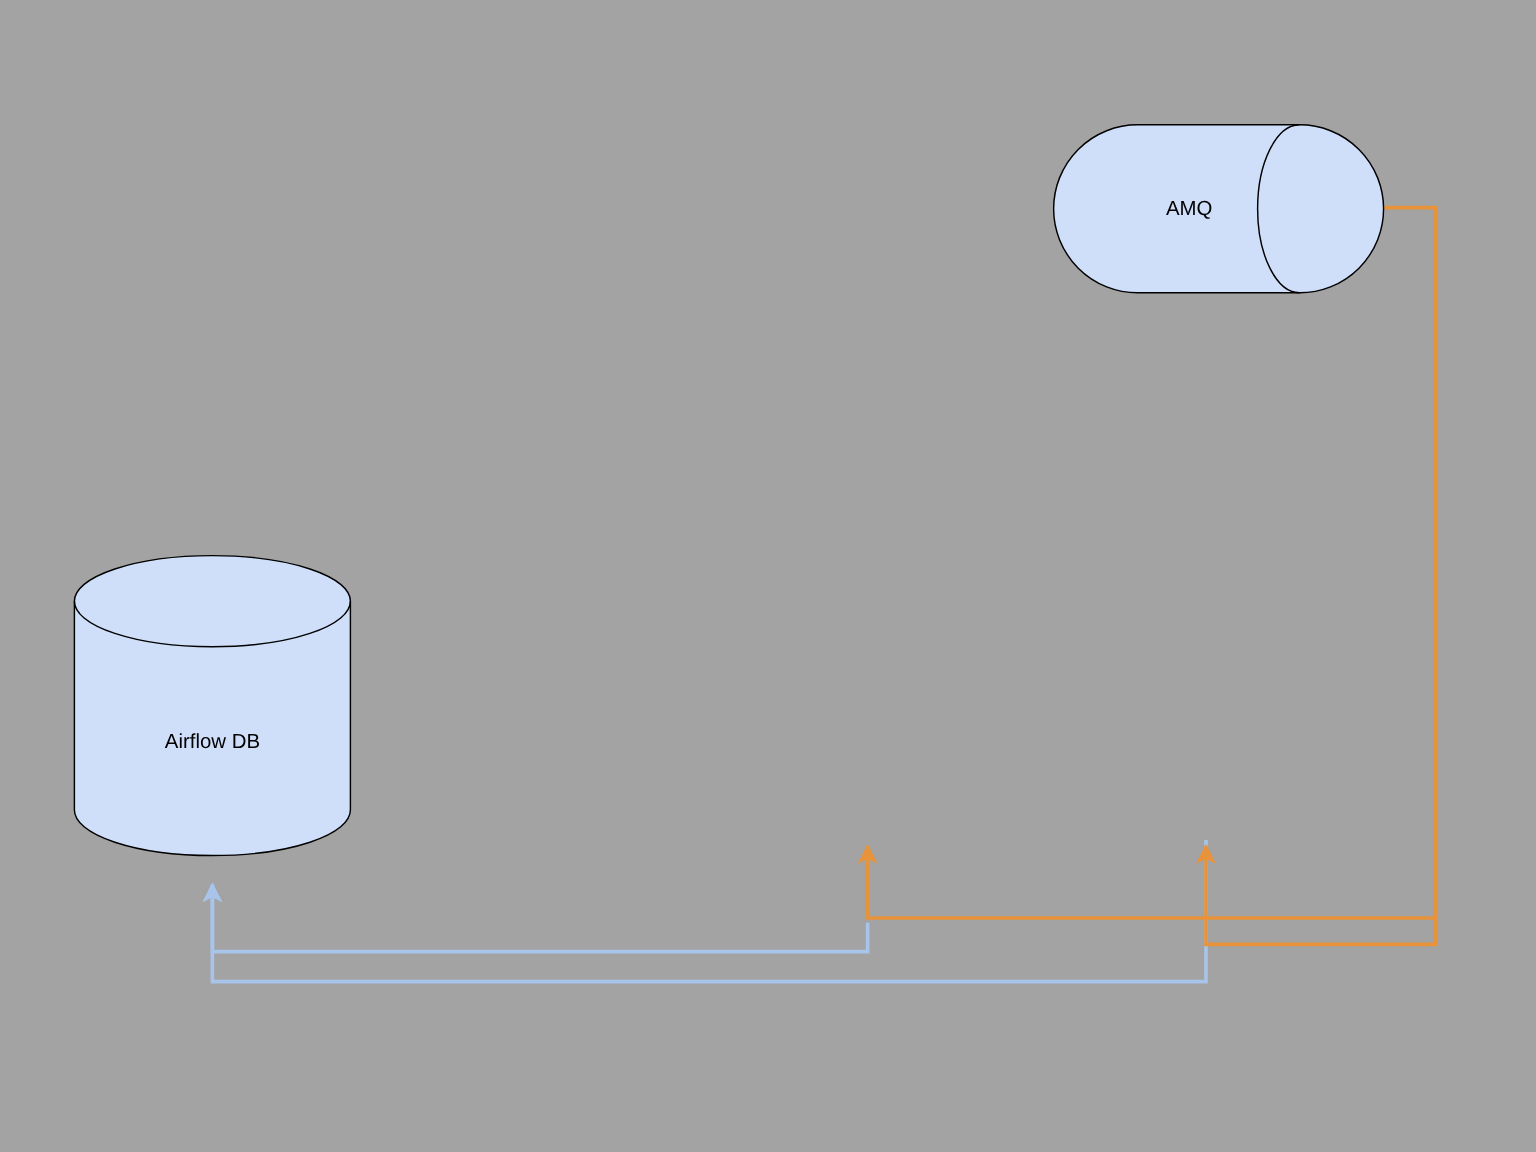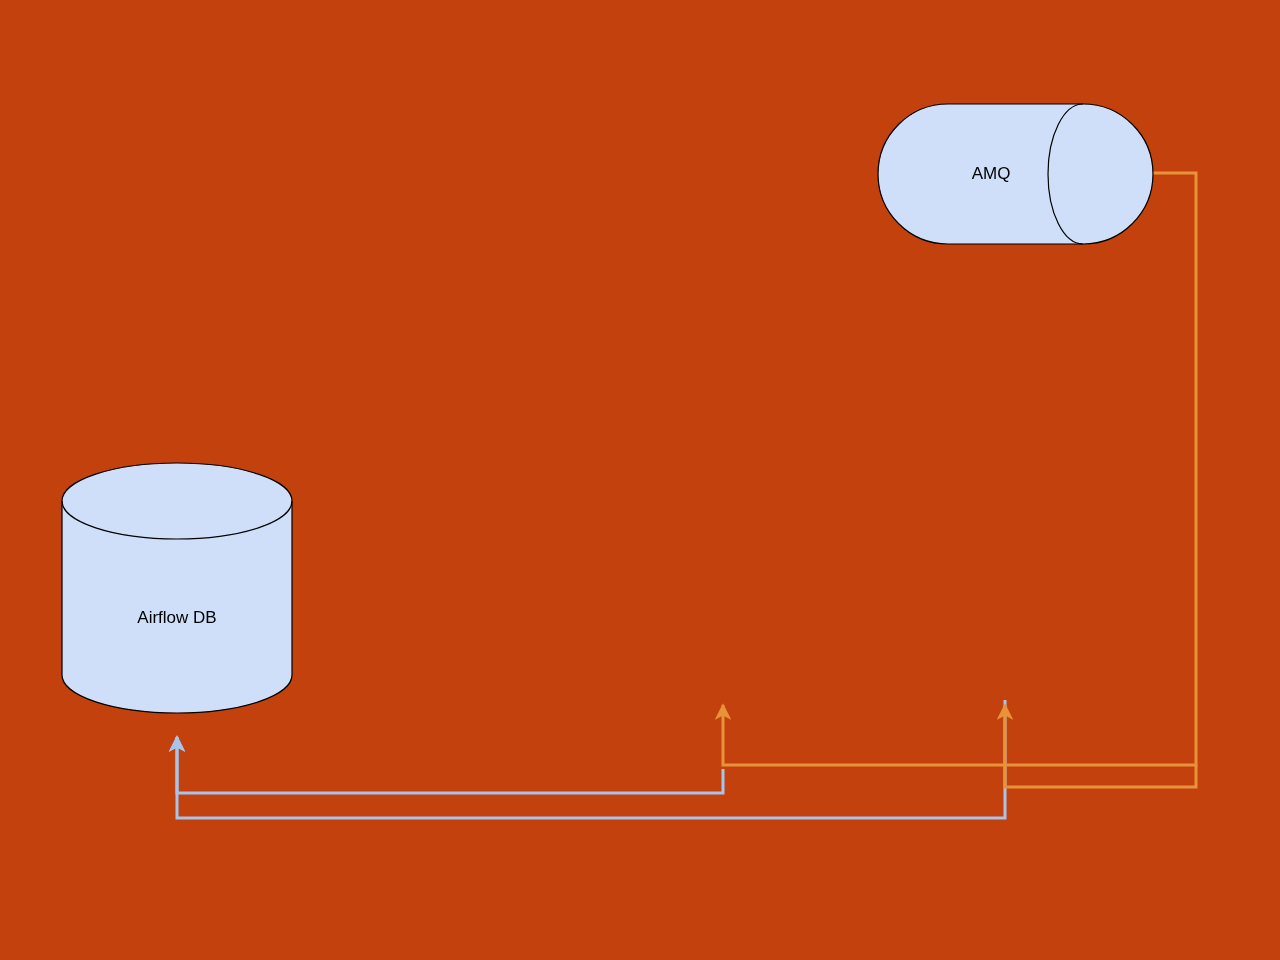--- a/index.html
+++ b/index.html
@@ -11,21 +11,21 @@
   body {
     width: 1280px;
     height: 960px;
     overflow: hidden;
     font-family: "Liberation Sans", sans-serif;
   }
   #diagram-root {
     position: relative;
     width: 1280px;
     height: 960px;
-    background: #c2410c;
+    background: #a3a3a3;
   }
   #diagram-svg {
     position: absolute;
     left: 0;
     top: 0;
     width: 1280px;
     height: 960px;
     display: block;
   }
   .node-label {

